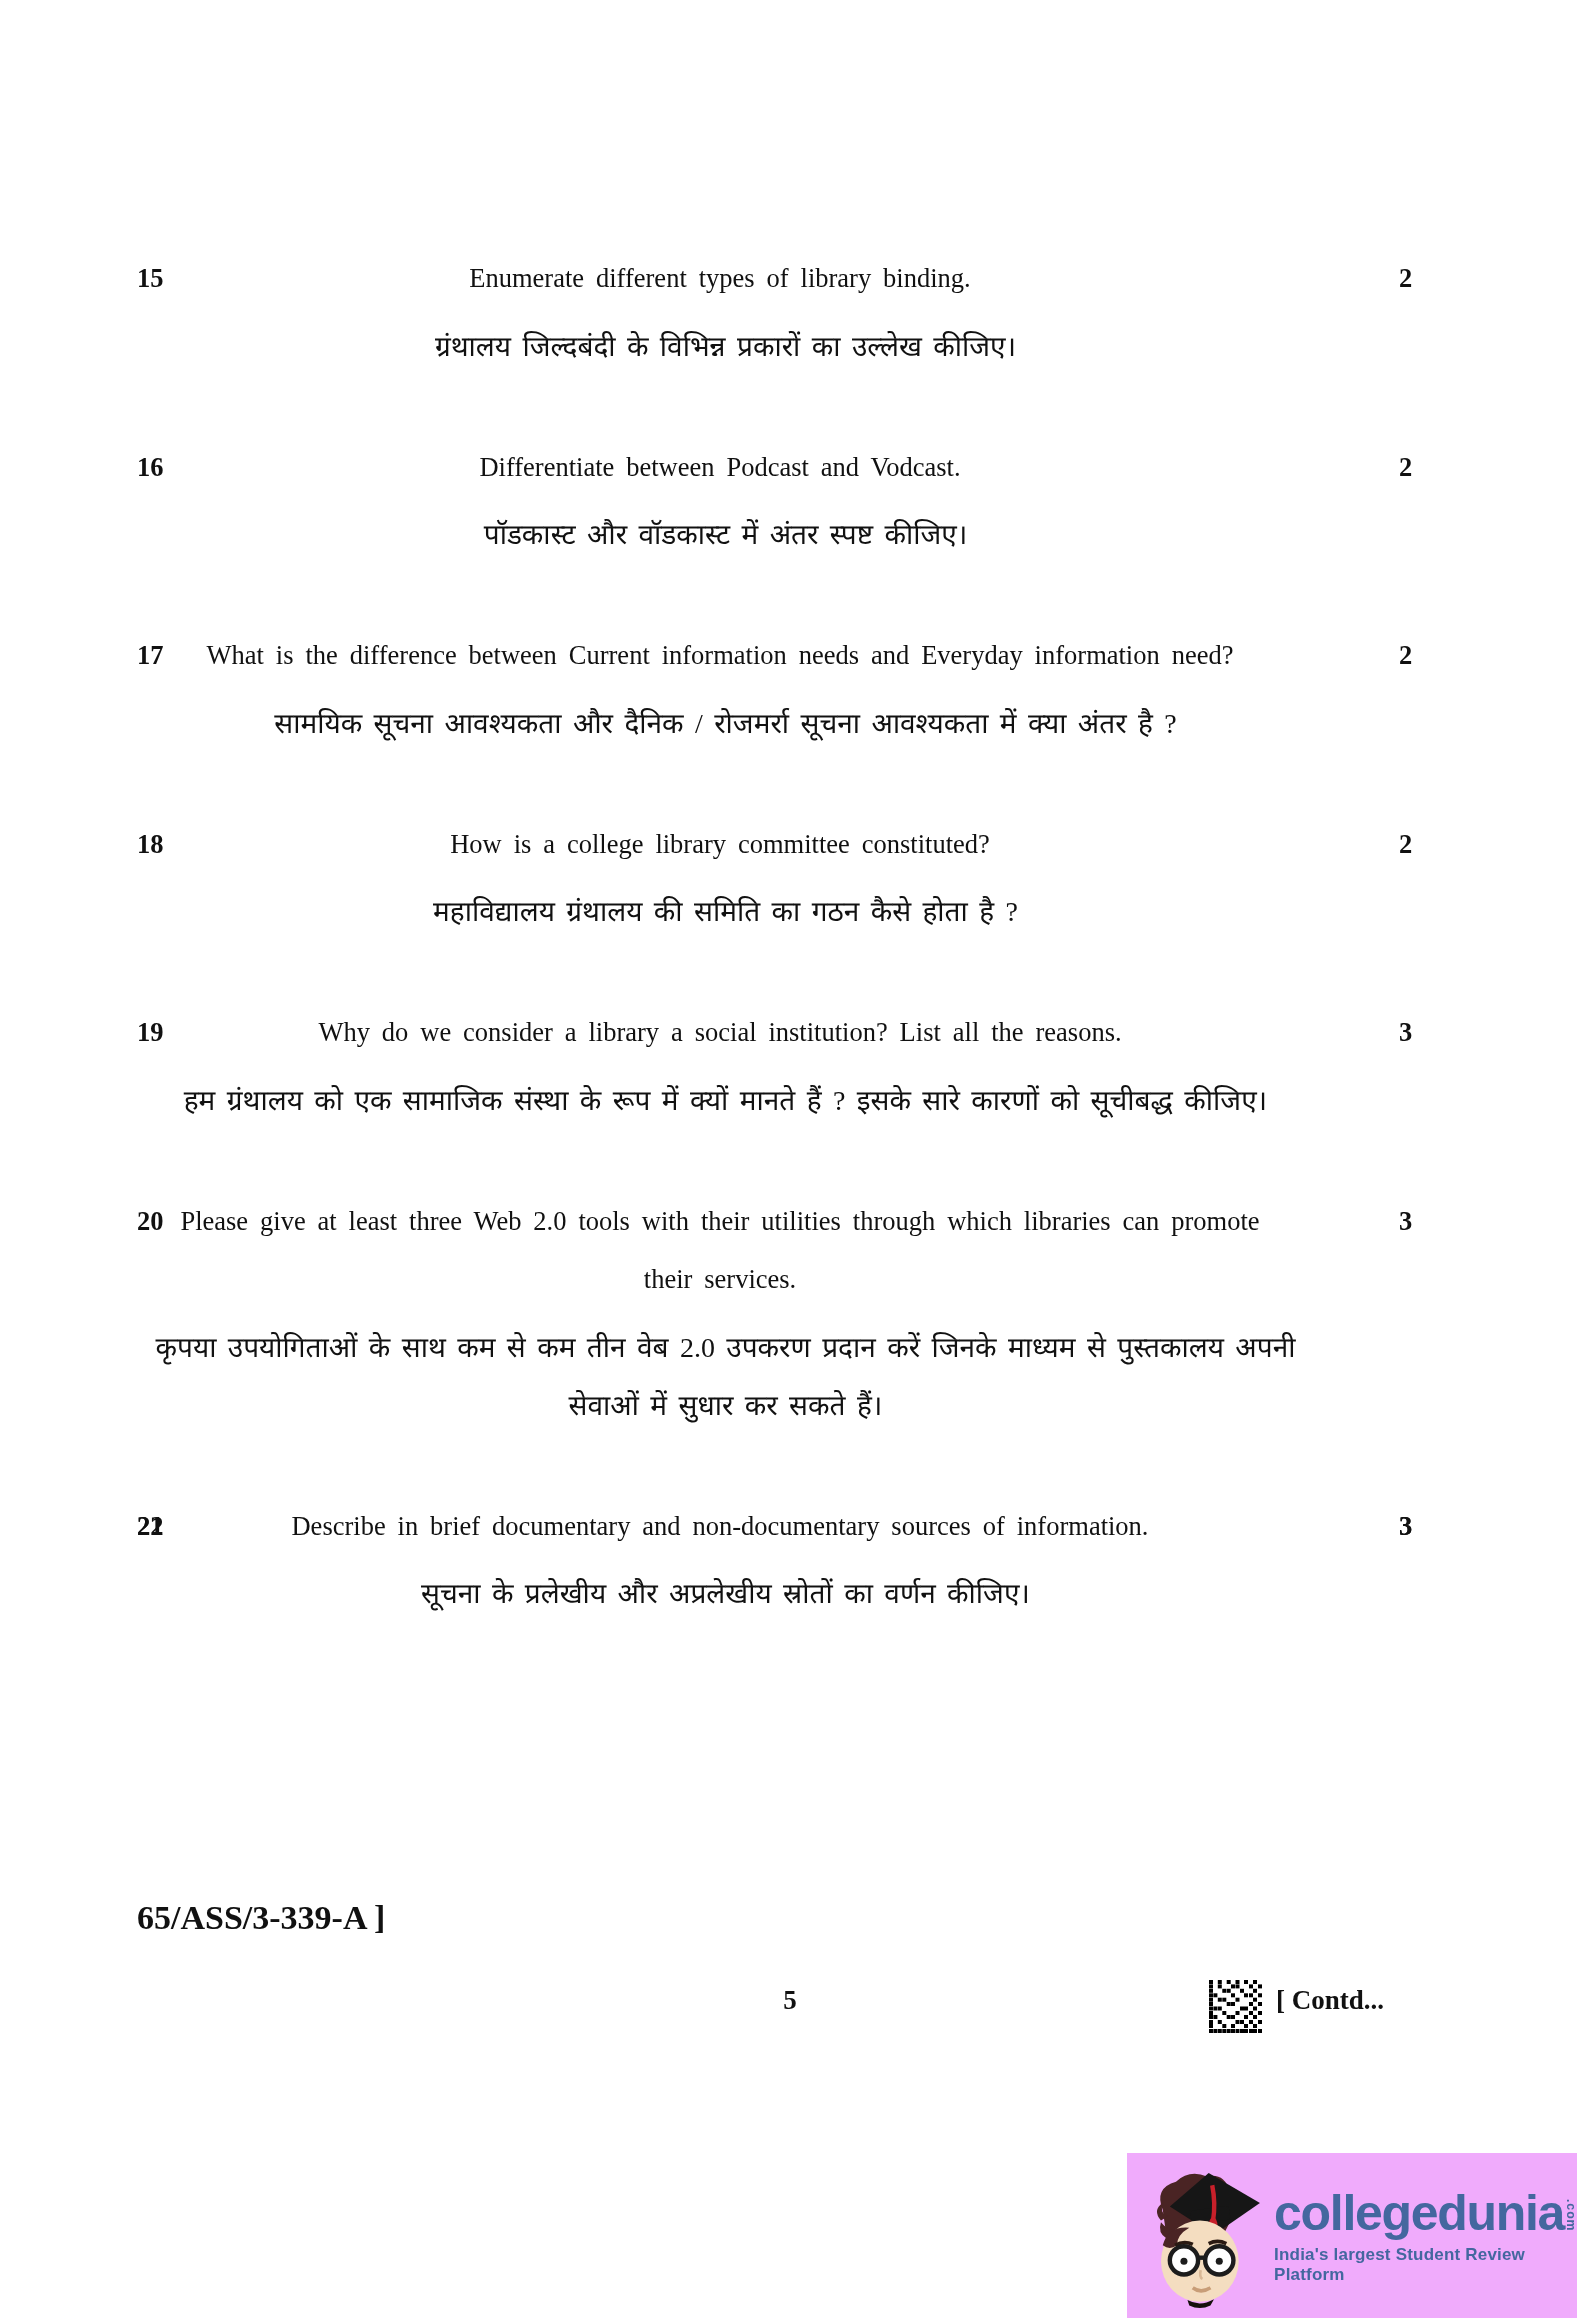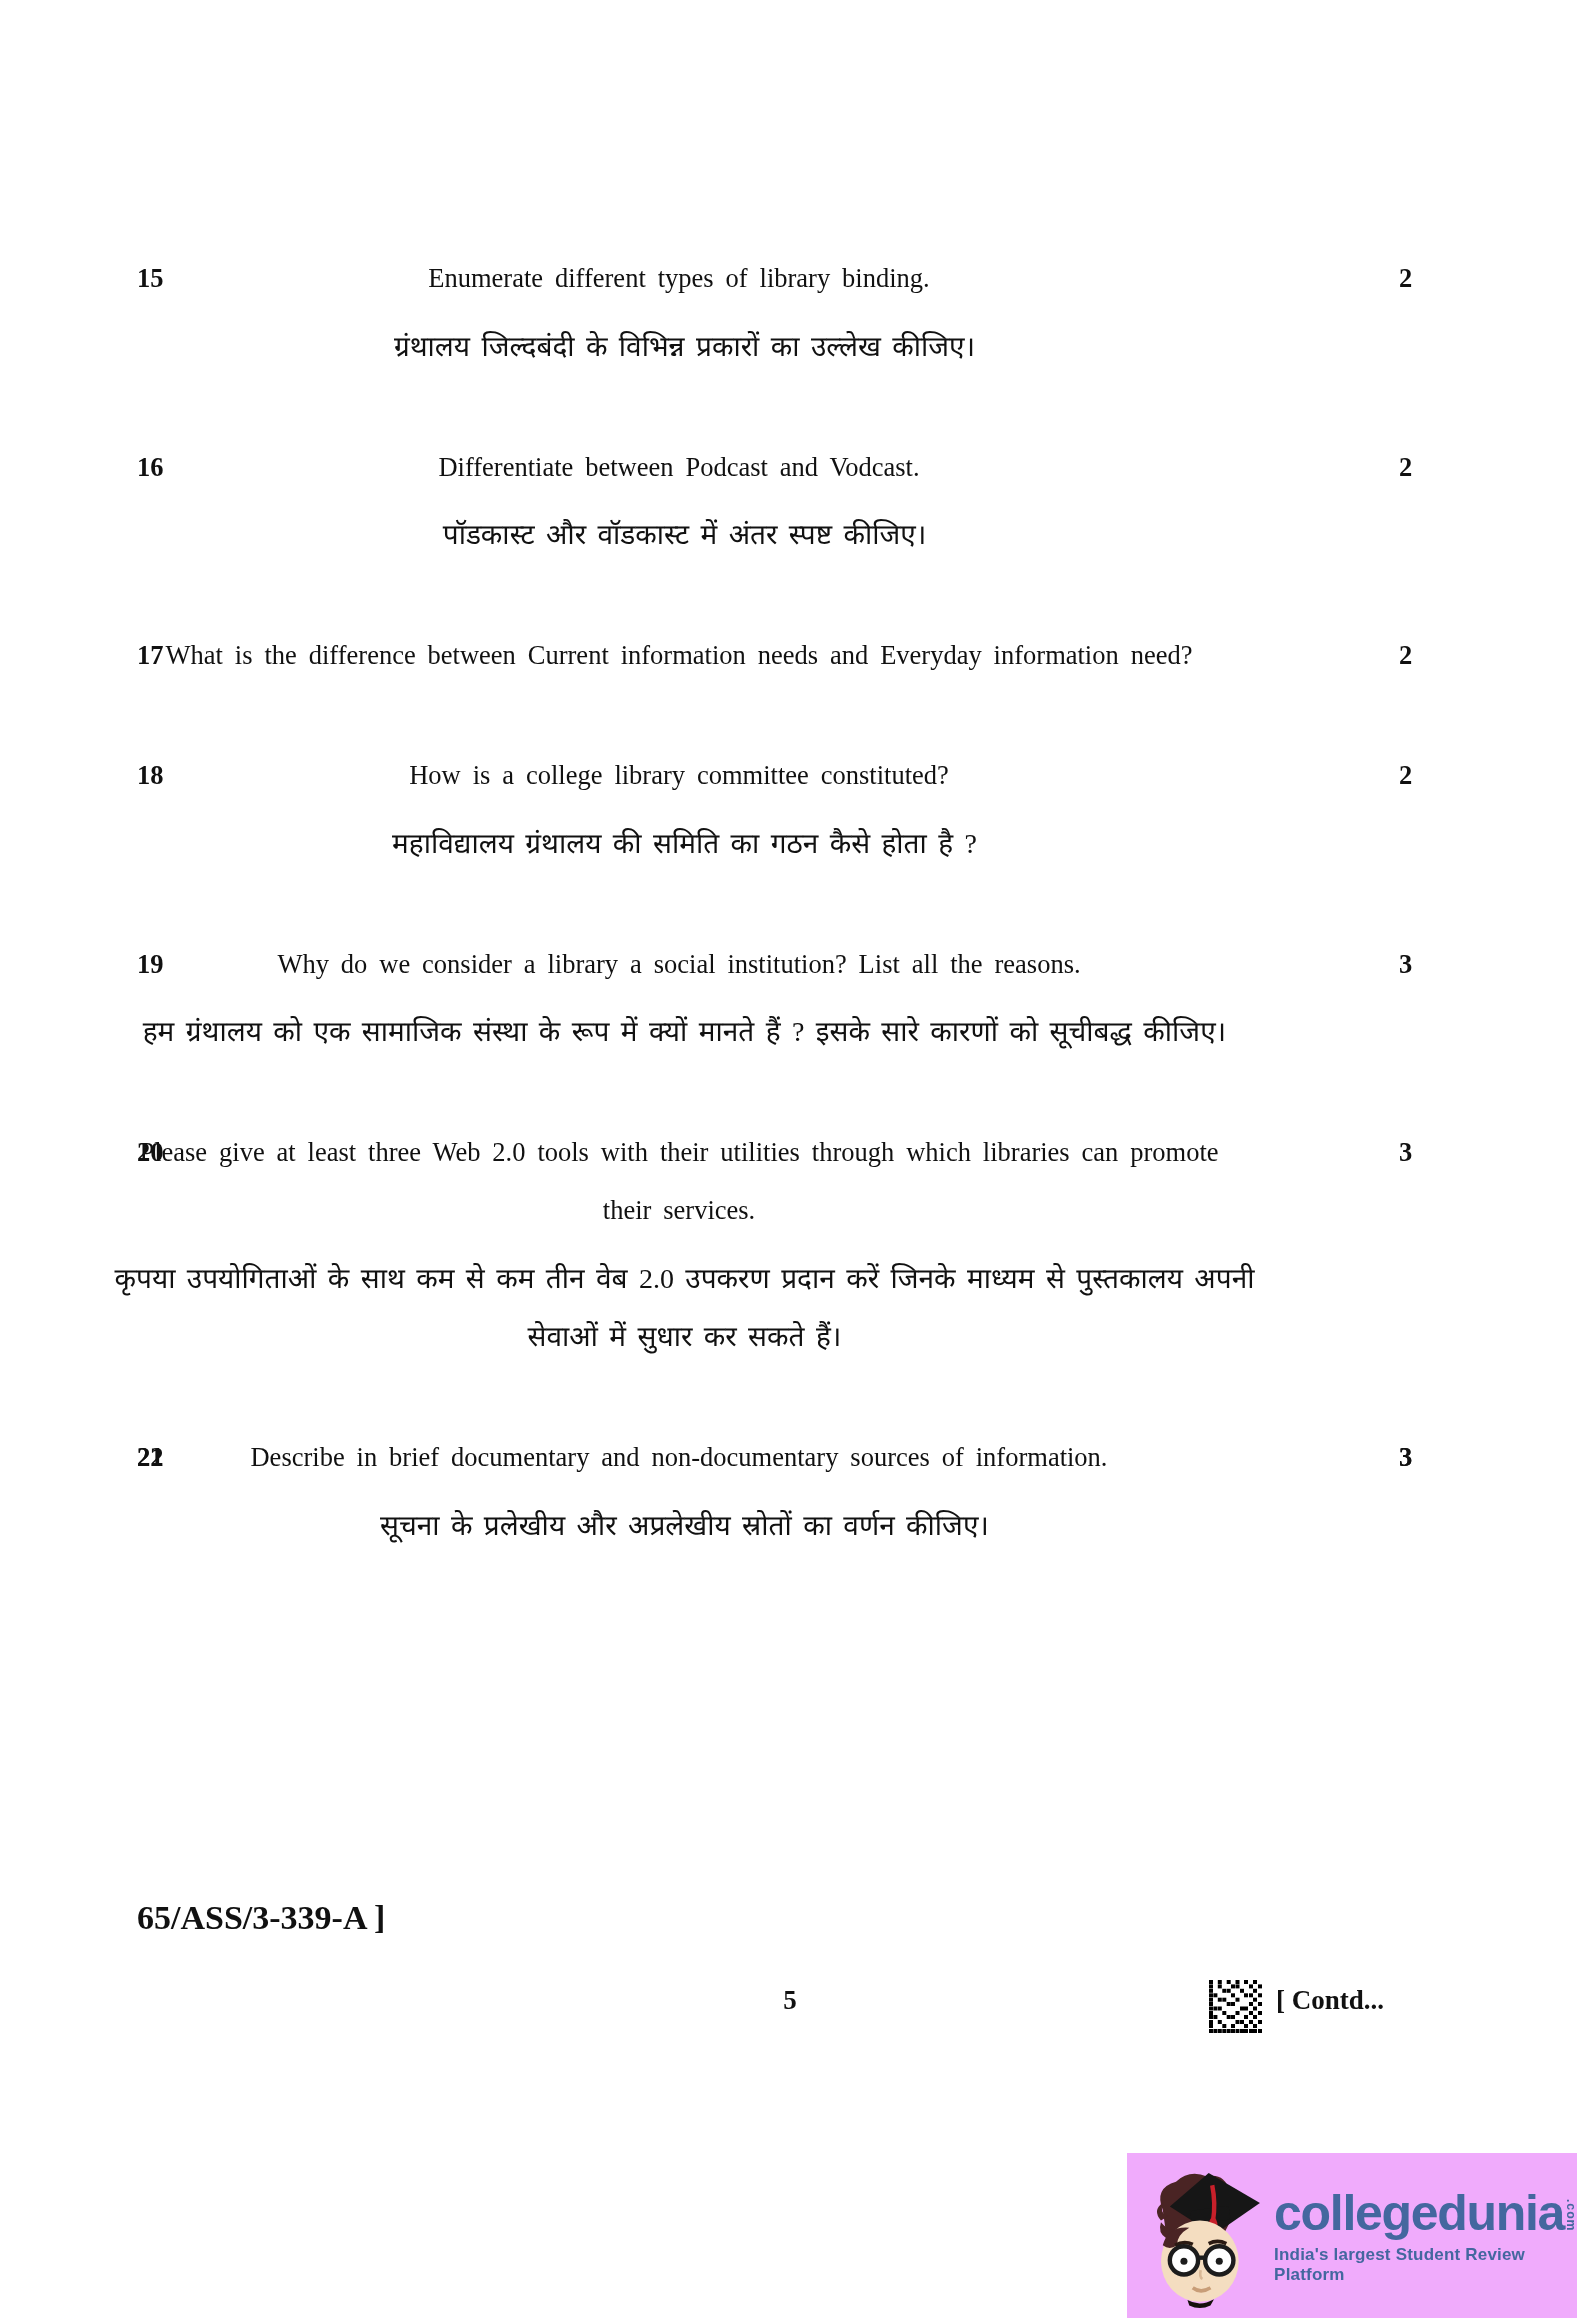--- a/index.html
+++ b/index.html
@@ -12,21 +12,21 @@
     color:#111;
     overflow:hidden;
   }
   .questions{
     position:absolute;
     left:0;top:249px;
     width:1578px;
   }
   .q{
     position:relative;
-    padding-left:55px;
+    padding-left:96px;
     padding-right:168px;
     margin-bottom:62px;
   }
   .qnum{
     position:absolute;
     left:137px;top:0;
     width:53px;
     font-weight:bold;
     font-size:26.5px;
     line-height:58px;
@@ -145,20 +145,21 @@
         <p class="en">Differentiate between Podcast and Vodcast.</p>
         <p class="hi" lang="hi">पॉडकास्ट और वॉडकास्ट में अंतर स्पष्ट कीजिए।</p>
       </div>
       <div class="marks">2</div>
     </section>
 
     <section class="q">
       <div class="qnum">17</div>
       <div class="qbody">
         <p class="en">What is the difference between Current information needs and Everyday information need?</p>
+        <p class="hi" lang="hi">सामयिक सूचना आवश्यकता और दैनिक / रोजमर्रा सूचना आवश्यकता में क्या अंतर है ?</p>
       </div>
       <div class="marks">2</div>
     </section>
 
     <section class="q">
       <div class="qnum">18</div>
       <div class="qbody">
         <p class="en">How is a college library committee constituted?</p>
         <p class="hi" lang="hi">महाविद्यालय ग्रंथालय की समिति का गठन कैसे होता है ?</p>
       </div>

